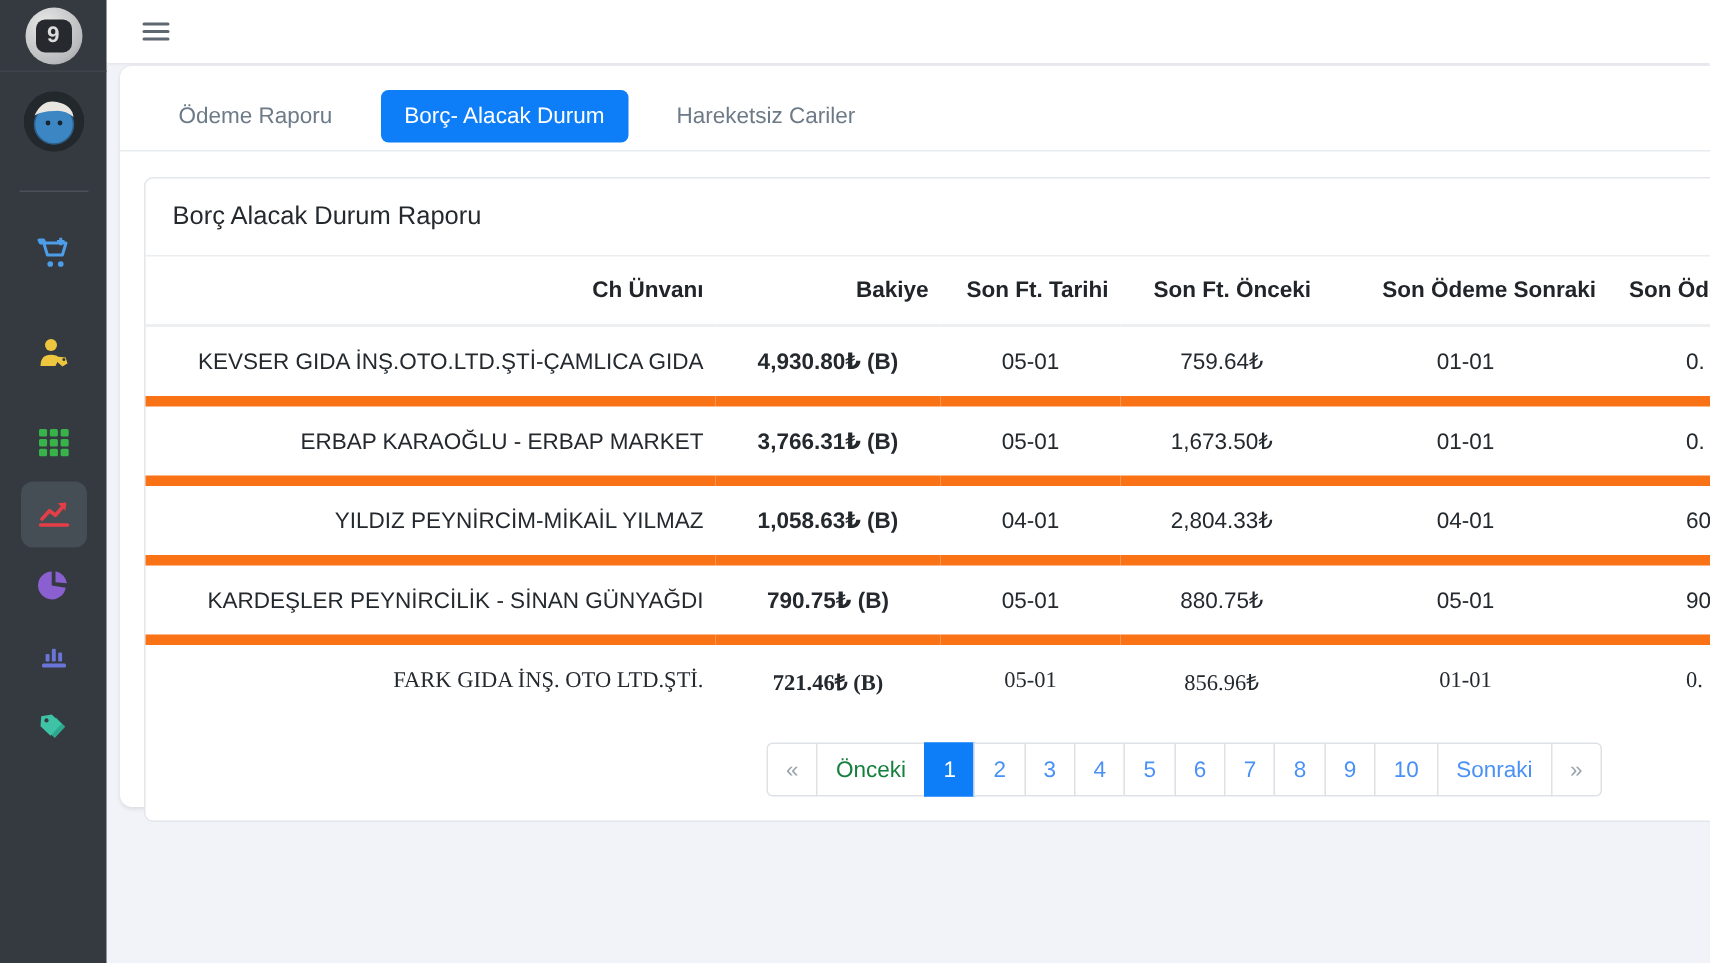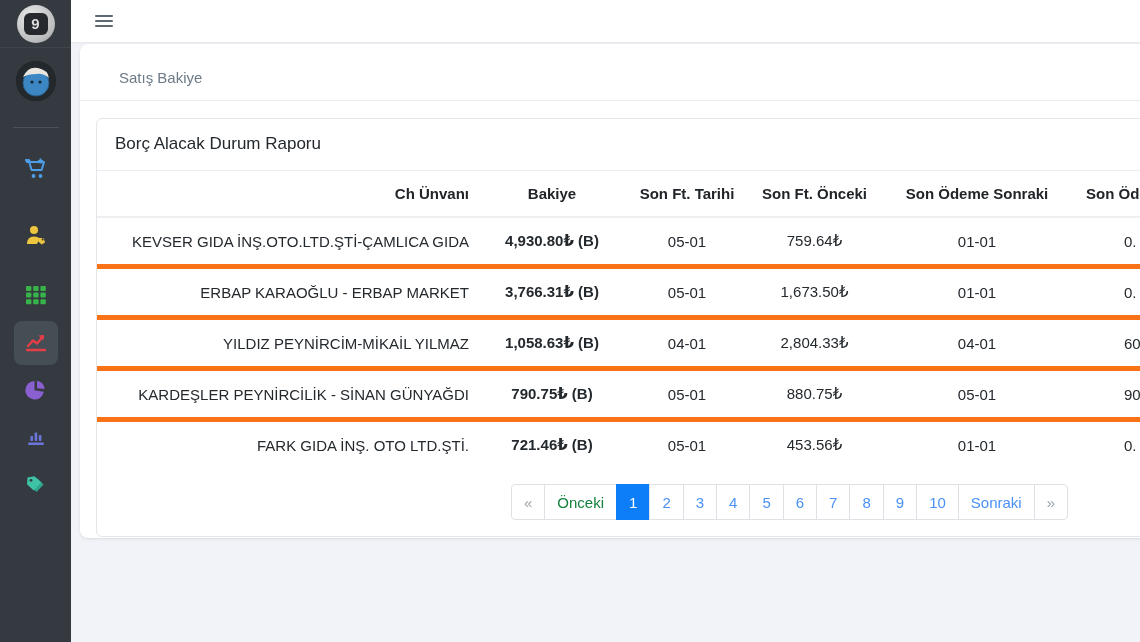--- a/index.html
+++ b/index.html
@@ -77,24 +77,24 @@
     border:1px solid #e3e6ea; border-radius:6px; background:#fff;
   }
   .card-title {
     font-size:17px; color:#24292e; padding:15px 18px 16px 18px;
     border-bottom:1px solid #ebeef0;
   }
   table { border-collapse:collapse; table-layout:fixed; width:1162px; font-size:15px; }
   col.c1{width:380px;} col.c2{width:150px;} col.c3{width:120px;}
   col.c4{width:135px;} col.c5{width:190px;} col.c6{width:187px;}
   th, td { padding:14px 8px; white-space:nowrap; overflow:hidden; }
-  th { font-weight:bold; color:#212529; text-align:center; border-bottom:2px solid #edeff1; }
+  th { font-weight:bold; color:#212529; text-align:right; border-bottom:2px solid #edeff1; }
   th.first, td.first { text-align:right; padding-left:18px; }
-  td { text-align:center; border-bottom:5px solid #f97316; color:#24292e; }
-  tr:last-child td { border-bottom:none; }
+  td { text-align:center; border-bottom:7px solid #f97316; color:#24292e; }
+  tr:last-child td { border-bottom:none;font-family:Liberation Serif, serif; }
   td.bold { font-weight:bold; }
   th.last { text-align:left; padding-left:14px; }
   td.last { text-align:left; padding-left:52px; }
 
   
   .pagination-wrap { padding:16px 0 16px 414px; }
   .pagination { display:inline-flex; }
   .page-item {
     display:flex; align-items:center; justify-content:center;
     min-width:33px; height:36px; padding:0 12px;
@@ -200,21 +200,23 @@
   <div class="hamburger">
     <span></span>
       <span></span>
       <span></span>
   </div>
 </div>
 
 <div class="panel">
 
   <div class="tabs-row">
-    <div class="tab">Satış Bakiye</div>
+    <div class="tab">Ödeme Raporu</div>
+    <div class="tab active">Borç- Alacak Durum</div>
+    <div class="tab">Hareketsiz Cariler</div>
   </div>
 
   <div class="card">
     <div class="card-title">Borç Alacak Durum Raporu</div>
 
     <table>
       <colgroup>
         <col class="c1">
           <col class="c2">
           <col class="c3">
@@ -262,21 +264,21 @@
           <td class="bold">790.75₺ (B)</td>
           <td>05-01</td>
           <td>880.75₺</td>
           <td>05-01</td>
           <td class="last">90</td>
         </tr>
         <tr>
           <td class="first">FARK GIDA İNŞ. OTO LTD.ŞTİ.</td>
           <td class="bold">721.46₺ (B)</td>
           <td>05-01</td>
-          <td>453.56₺</td>
+          <td>856.96₺</td>
           <td>01-01</td>
           <td class="last">0.</td>
         </tr>
       </tbody>
     </table>
 
     <div class="pagination-wrap">
       <div class="pagination">
         <a class="page-item muted">«</a>
         <a class="page-item plain">Önceki</a>

